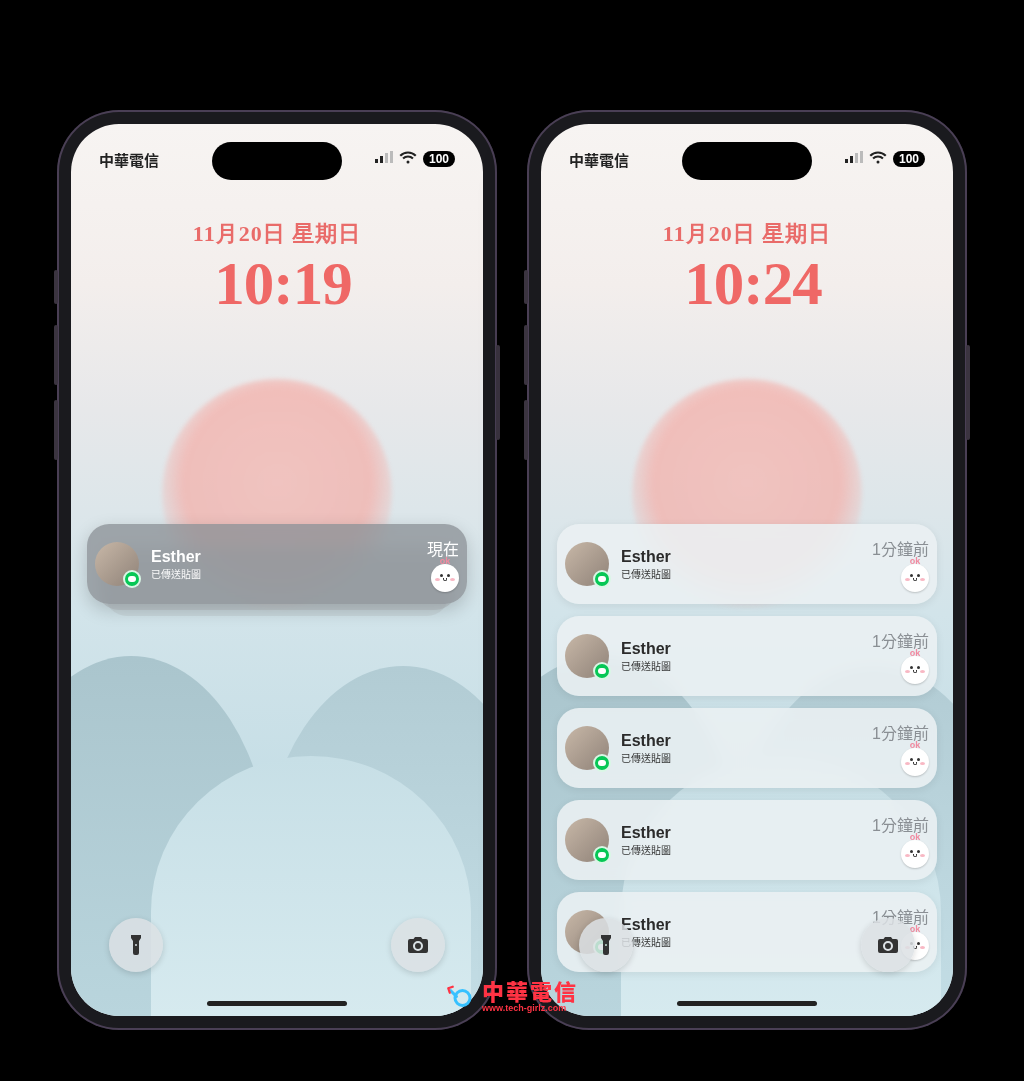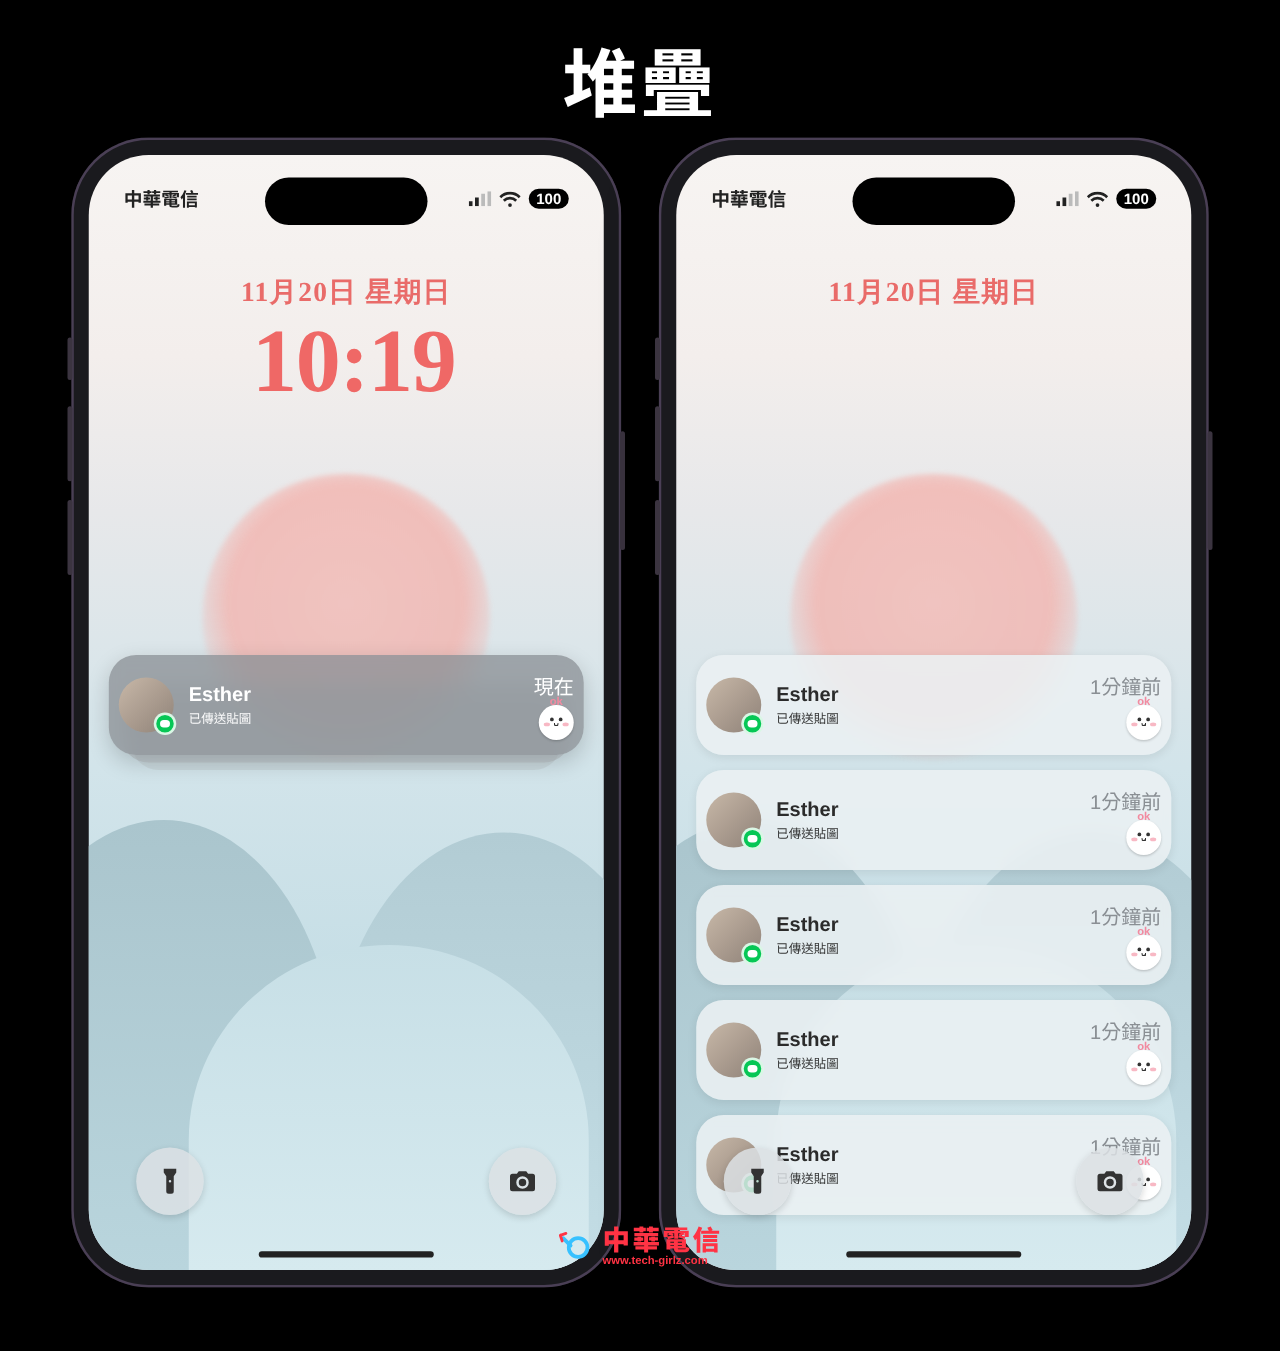--- a/index.html
+++ b/index.html
@@ -77,35 +77,35 @@
     background:#000; border-radius:20px;
     z-index:30;
   }
   .status {
     position:absolute; top:20px; left:0; right:0; height:30px;
     display:flex; justify-content:space-between; align-items:center;
     padding: 0 28px;
     z-index:25;
     font-size:15px; font-weight:600; color:#222;
   }
-  .status-right { display:flex; align-items:center; gap:6px; }
+  .status-right { display:flex; align-items:flex-start; gap:6px; }
   .sig, .wifi { display:inline-block; }
   .sig svg, .wifi svg { display:block; }
   .bat {
     display:inline-flex; align-items:center;
     background:#000; color:#fff;
     border-radius:8px; padding:1px 6px;
     font-size:12px; font-weight:700;
   }
   .datetime {
     position:absolute; top:95px; left:0; right:0;
     text-align:center; z-index:20;font-family:Liberation Serif, serif;
   }
   .datetime .date { color:#e96b69; font-size:22px; font-weight:600; letter-spacing:1px; }
-  .datetime .time { color:#ef6866; font-size:72px; font-weight:700; letter-spacing:-1px; line-height:1; margin-top:4px;padding-left:12px; }
+  .datetime .time { color:#ef6866; font-size:61px; font-weight:700; letter-spacing:-1px; line-height:1; margin-top:4px;padding-left:12px; }
   .notif-area {
     position:absolute; top:400px; left:16px; right:16px;
     z-index:22;
   }
   .stack-wrap { position:relative; }
   .stack-bg {
     position:absolute; left:10px; right:10px; height:64px;
     background:rgba(180,185,190,.5);
     border-radius:22px;
     bottom:-6px;
@@ -199,21 +199,20 @@
   }
   .wm-icon svg{width:100%;height:100%;}
   .wm-text{display:flex;flex-direction:column;line-height:1;}
   .wm-text .cn{color:#ff3344;font-size:22px;font-weight:800;letter-spacing:2px;}
   .wm-text .en{color:#ff3344;font-size:9px;font-weight:700;letter-spacing:0;}
 </style>
 </head>
 <body>
 
 <div class="labels">
-  <span>堆疊</span>
 </div>
 
 <div class="phones">
 
   <div class="phone">
     <div class="side-btn l1"></div>
     <div class="side-btn l2"></div>
     <div class="side-btn l3"></div>
     <div class="side-btn r1"></div>
     <div class="screen">
@@ -317,20 +316,21 @@
           <span class="wifi">
             <svg width="18" height="13" viewBox="0 0 18 13">
                 <path d="M9 12.5a1.5 1.5 0 100-3 1.5 1.5 0 000 3zM3.3 6.8a8 8 0 0111.4 0l-1.5 1.5a5.9 5.9 0 00-8.4 0L3.3 6.8zM.5 4A12 12 0 0117.5 4L16 5.5a9.9 9.9 0 00-14 0L.5 4z" fill="#222"></path>
               </svg>
           </span>
           <span class="bat">100</span>
         </span>
       </div>
       <div class="datetime">
         <div class="date">11月20日 星期日</div>
+        <div class="time">10:24</div>
       </div>
 
       <div class="notif-area listview" id="rlist">
           <div class="notif light">
             <div class="avatar">
               <div class="app-badge"></div>
             </div>
             <div class="notif-text">
               <div class="notif-title">Esther</div>
               <div class="notif-sub">已傳送貼圖</div>

